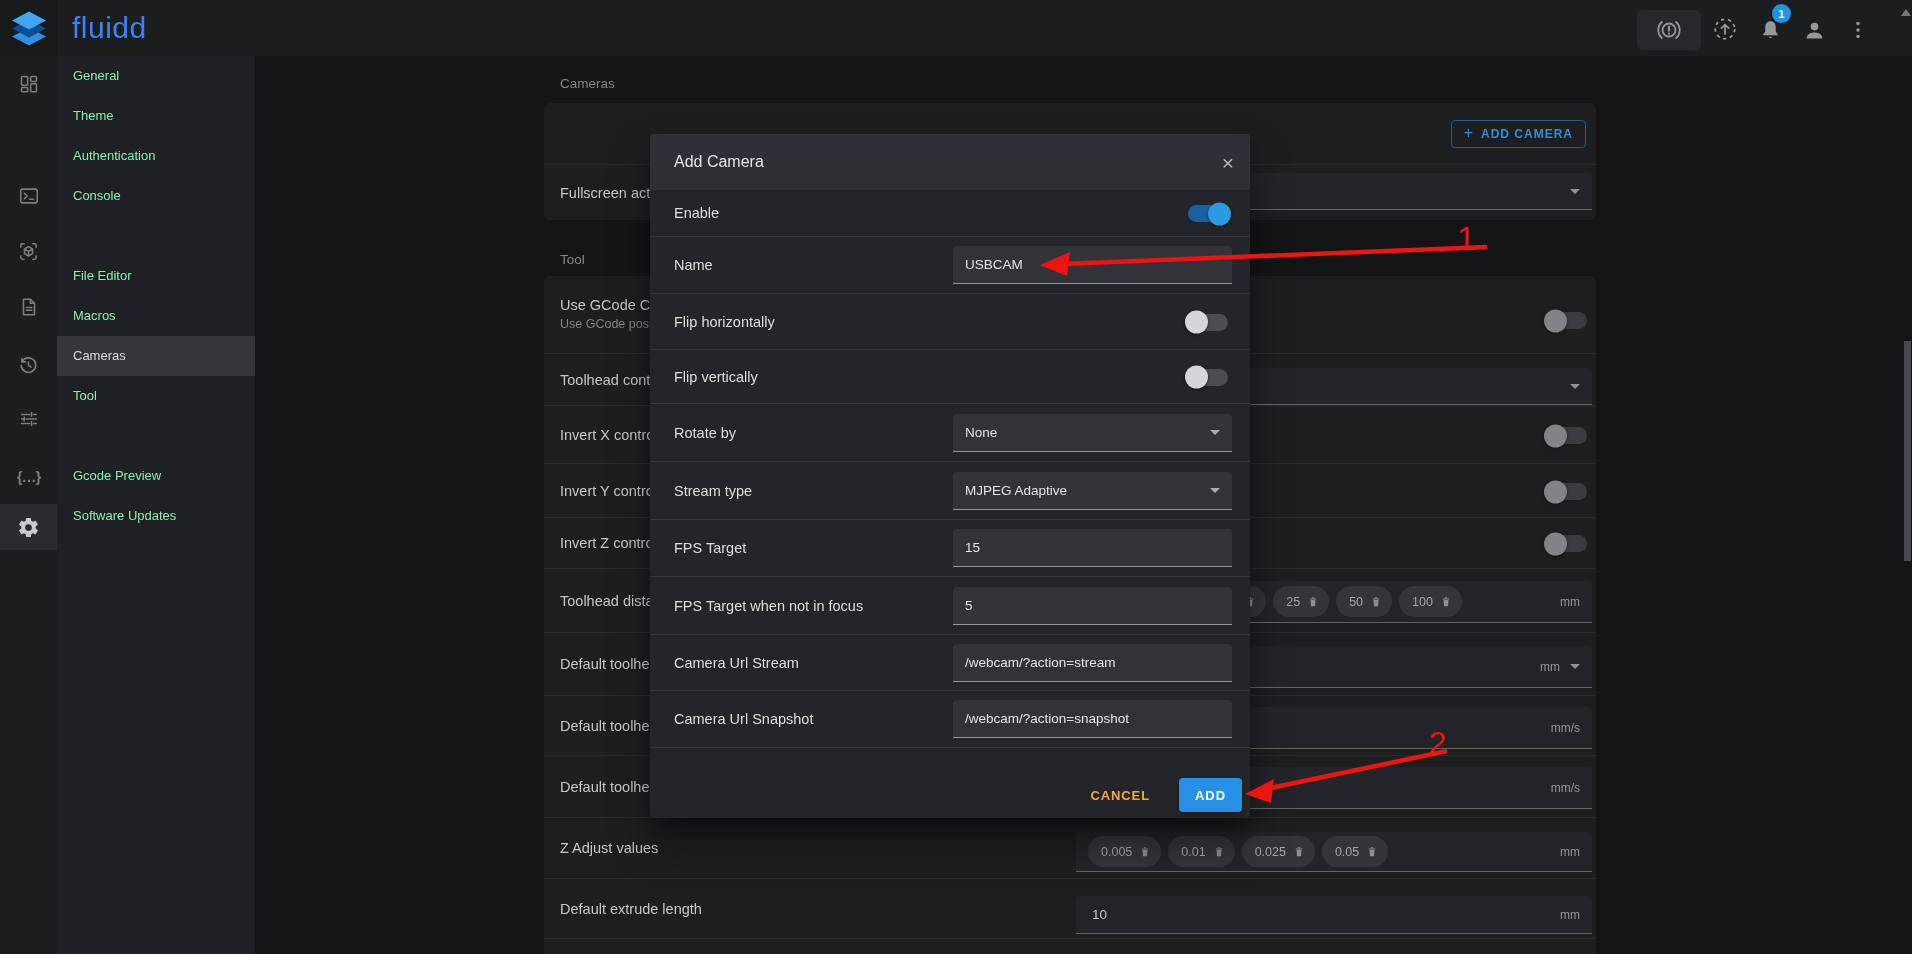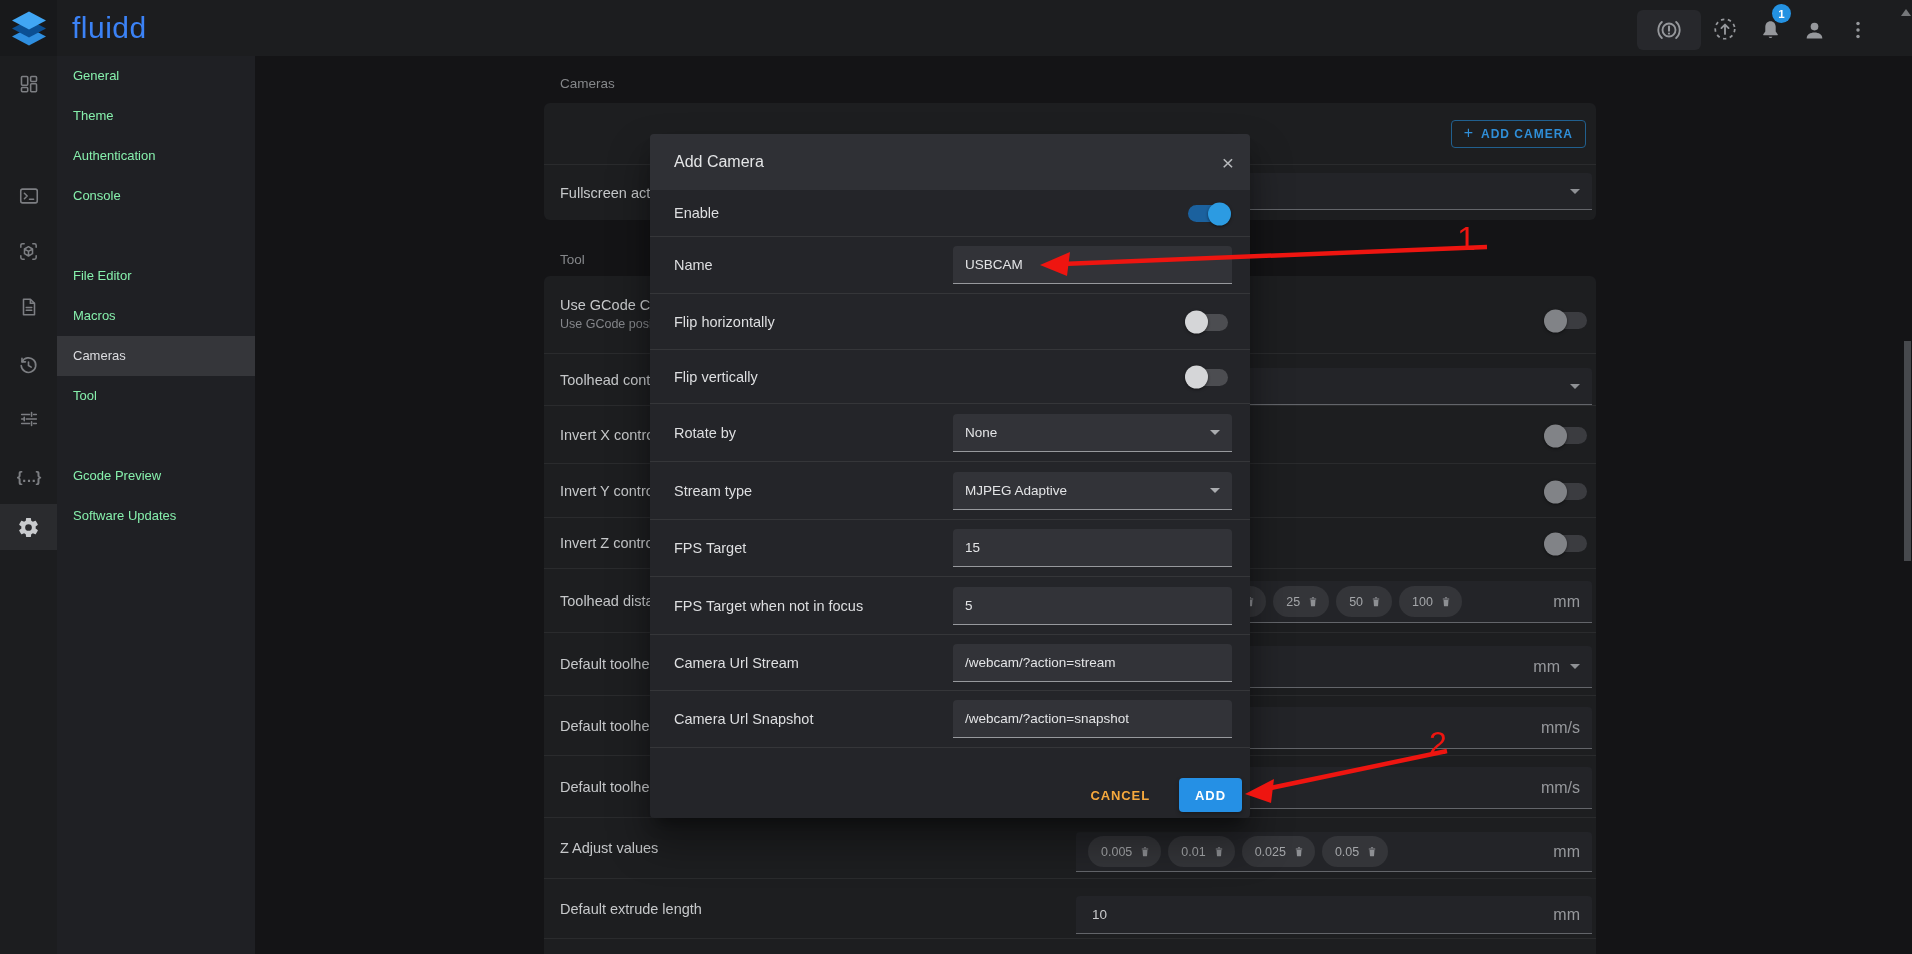--- a/index.html
+++ b/index.html
@@ -40,21 +40,21 @@
   .bg-row{position:absolute;left:0;width:100%;border-top:1px solid rgba(255,255,255,.06);box-sizing:border-box;}
   .bg-row.first{border-top:none;}
   .bg-label{position:absolute;left:16px;top:50%;transform:translateY(-50%);
     font-size:14.5px;font-weight:500;color:#c6c8ca;white-space:nowrap;}
   .bg-label2{position:absolute;left:16px;white-space:nowrap;}
   .bg-label2 .t{font-size:14.5px;font-weight:500;color:#c6c8ca;}
   .bg-label2 .s{font-size:12.5px;color:#84868a;margin-top:4px;}
   .bg-field{position:absolute;left:532px;right:4px;background:#232428;border-bottom:1px solid #63656a;
     border-radius:4px 4px 0 0;display:flex;align-items:center;padding:0 12px;box-sizing:border-box;
     color:#c9cacc;font-size:13.5px;}
-  .unit{margin-left:auto;color:#96989c;font-size:16px;}
+  .unit{margin-left:auto;color:#96989c;font-size:12px;}
   .caret{width:0;height:0;border-left:5px solid transparent;border-right:5px solid transparent;
     border-top:5px solid #8f9195;}
   .caret.gap{margin-left:10px;}
   .caret.push{margin-left:auto;}
   .chip{display:inline-flex;align-items:center;height:31px;background:#343539;border-radius:16px;
     padding:0 10px 0 13px;color:#a4a6a9;font-size:12.5px;margin-right:7px;flex:none;}
   .chip .tr{margin-left:7px;color:#8d8f93;display:flex;}
   .tgl{position:absolute;width:40px;height:17px;}
   .tgl .track{position:absolute;left:0;right:0;top:0;bottom:0;border-radius:9px;}
   .tgl .knob{position:absolute;top:50%;transform:translateY(-50%);width:23px;height:23px;border-radius:50%;

